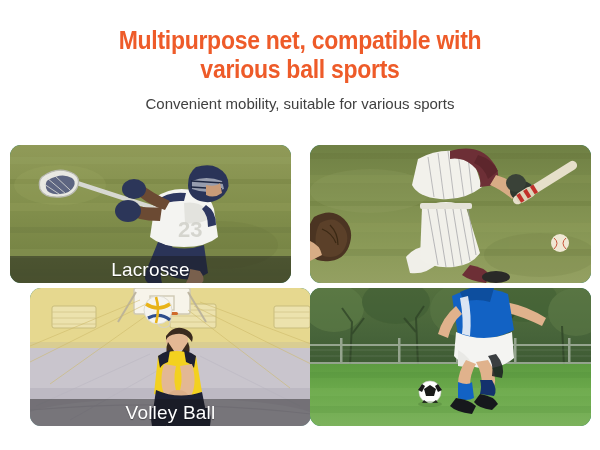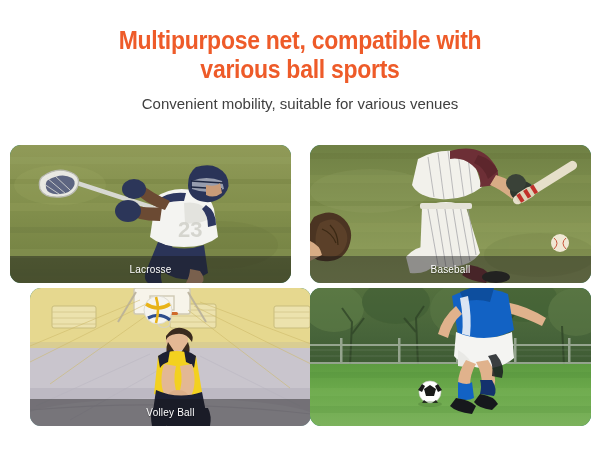--- a/index.html
+++ b/index.html
@@ -88,38 +88,38 @@
     bottom: 0;
     width: 281px;
     height: 27px;
     background: rgba(25, 25, 25, 0.45);
     display: flex;
     align-items: center;
     justify-content: center;
   }
   .caption-text {
     color: #ffffff;
-    font-size: 10px;
+    font-size: 19px;
     line-height: 16px;
     font-weight: normal;
     letter-spacing: 0.2px;
     text-shadow: 0 1px 1px rgba(0,0,0,0.35);
   }
 </style>
 </head>
 <body>
 
 <div class="page">
 
   <div class="header">
     <h1 class="title">
       <span class="title-line">Multipurpose net, compatible with</span>
       <span class="title-line">various ball sports</span>
     </h1>
-    <p class="subtitle">Convenient mobility, suitable for various venues</p>
+    <p class="subtitle">Convenient mobility, suitable for various sports</p>
   </div>
 
   <div class="grid">
 
     <div class="panel tl">
       <svg class="scene" viewBox="0 0 281 138" preserveAspectRatio="xMidYMid slice">
         <defs>
           <linearGradient id="lxGrass" x1="0" y1="0" x2="0" y2="1">
             <stop offset="0%" stop-color="#909a58"></stop>
             <stop offset="45%" stop-color="#828f4c"></stop>
@@ -266,23 +266,20 @@
           </g>
 
           <circle cx="250" cy="98" r="9" fill="#f0e8d4"></circle>
           <path d="M244 93 q6 5 0 11" stroke="#c9563c" stroke-width="1" fill="none"></path>
           <path d="M256 93 q-6 5 0 11" stroke="#c9563c" stroke-width="1" fill="none"></path>
 
           <path d="M160 120 q14 2 20 10 l-4 8 q-16 -2 -24 -8 z" fill="#6d2f36"></path>
           <ellipse cx="186" cy="132" rx="14" ry="6" fill="#2a2a28"></ellipse>
         </g>
       </svg>
-      <div class="caption-bar">
-        <span class="caption-text">Baseball</span>
-      </div>
     </div>
 
     <div class="panel bl">
       <svg class="scene" viewBox="0 0 281 138" preserveAspectRatio="xMidYMid slice">
 
         <rect x="0" y="0" width="281" height="58" fill="#e6d88f"></rect>
         <rect x="0" y="54" width="281" height="8" fill="#d9cd92"></rect>
         <rect x="0" y="60" width="281" height="44" fill="#c9c5cd"></rect>
         <rect x="0" y="100" width="281" height="38" fill="#bdb9c3"></rect>
 

